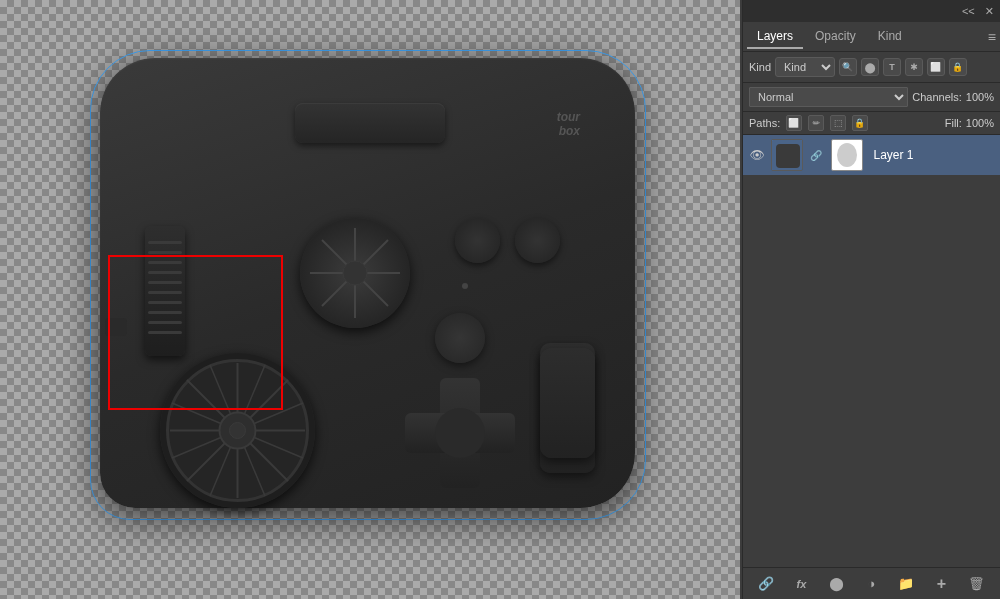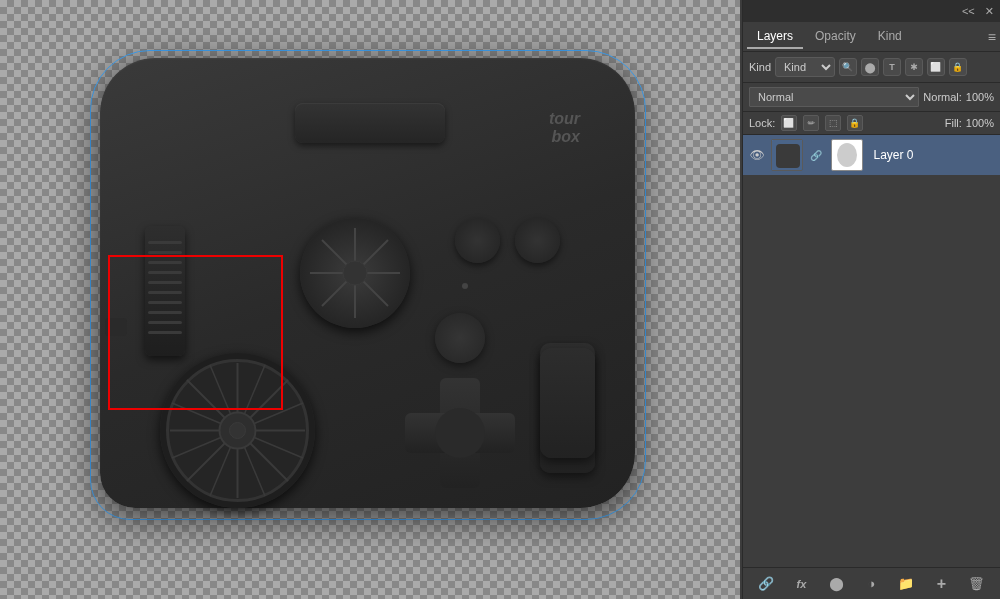--- a/index.html
+++ b/index.html
@@ -471,21 +471,21 @@
         <div class="scroll-ridge" style="top:55px;"></div>
         <div class="scroll-ridge" style="top:65px;"></div>
         <div class="scroll-ridge" style="top:75px;"></div>
         <div class="scroll-ridge" style="top:85px;"></div>
         <div class="scroll-ridge" style="top:95px;"></div>
         <div class="scroll-ridge" style="top:105px;"></div>
       </div>
 
       <div id="btn-top-rect"></div>
 
-      <div id="tourbox-text" style="position:absolute;right:55px;top:52px;color:#555;font-size:16px;font-style:italic;font-weight:bold;">
+      <div id="tourbox-text" style="position:absolute;right:55px;top:52px;color:#555;font-size:12px;font-style:italic;font-weight:bold;">
         <span style="display:block;text-align:right;">tour</span>
         <span style="display:block;text-align:right;">box</span>
       </div>
 
       <div id="main-dial">
         <svg width="110" height="110" viewBox="0 0 110 110">
 
           <line x1="55" y1="55" x2="55" y2="10" stroke="#444" stroke-width="2"></line>
           <line x1="55" y1="55" x2="55" y2="100" stroke="#444" stroke-width="2"></line>
           <line x1="55" y1="55" x2="10" y2="55" stroke="#444" stroke-width="2"></line>
@@ -586,27 +586,27 @@
     <div class="filter-icon" style="font-size:9px;">✱</div>
     <div class="filter-icon" style="font-size:9px;">⬜</div>
     <div class="filter-icon" style="font-size:9px;">🔒</div>
   </div>
 
   <div id="blend-row">
     <select id="blend-select">
       <option>Normal</option>
     </select>
     <div id="opacity-row">
-      <span>Normal:</span>
+      <span>Channels:</span>
       <span id="opacity-val">100%</span>
     </div>
   </div>
 
   <div id="lock-row">
-    <span>Lock:</span>
+    <span>Paths:</span>
     <div class="lock-icon">⬜</div>
     <div class="lock-icon">✏</div>
     <div class="lock-icon">⬚</div>
     <div class="lock-icon">🔒</div>
     <div id="fill-section">
       <span>Fill:</span>
       <span style="color:#ccc;font-size:11px;">100%</span>
     </div>
   </div>
 
@@ -620,21 +620,21 @@
       </svg>
     </div>
     <span id="layer-chain">🔗</span>
     <div id="layer-thumb-mask" style="width:32px;height:32px;background:#fff;border:1px solid #888;border-radius:2px;display:flex;align-items:center;justify-content:center;">
       <svg width="28" height="28" viewBox="0 0 28 28">
         <rect width="28" height="28" fill="#fff"></rect>
 
         <ellipse cx="14" cy="14" rx="10" ry="12" fill="#ccc"></ellipse>
       </svg>
     </div>
-    <span style="font-size:12px;color:#fff;margin-left:4px;">Layer 0</span>
+    <span style="font-size:12px;color:#fff;margin-left:4px;">Layer 1</span>
   </div>
 
   <div id="bottom-toolbar">
     <div class="bottom-btn">🔗</div>
     <div class="bottom-btn" style="font-style:italic;font-weight:bold;font-size:11px;">fx</div>
     <div class="bottom-btn">⬤</div>
     <div class="bottom-btn">◑</div>
     <div class="bottom-btn">📁</div>
     <div class="bottom-btn" style="font-size:16px;font-weight:bold;">+</div>
     <div class="bottom-btn">🗑</div>

